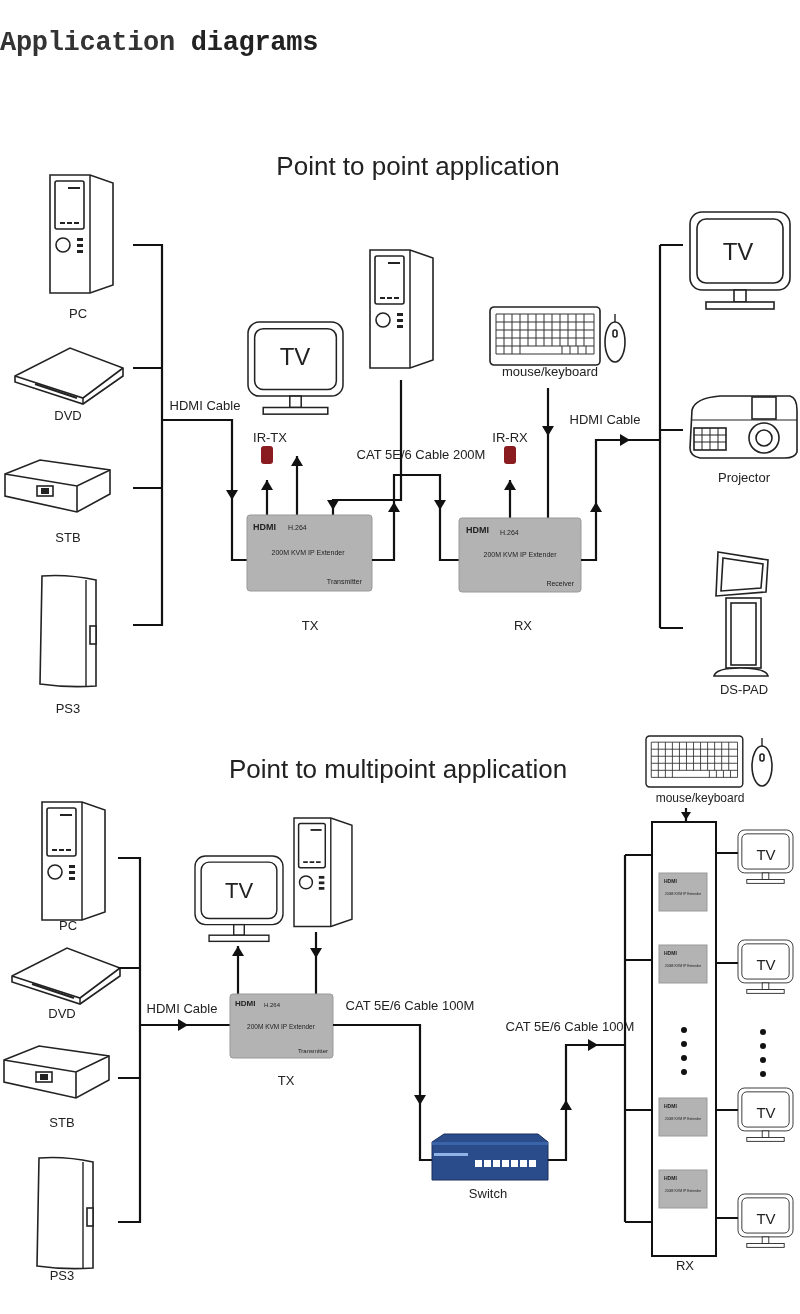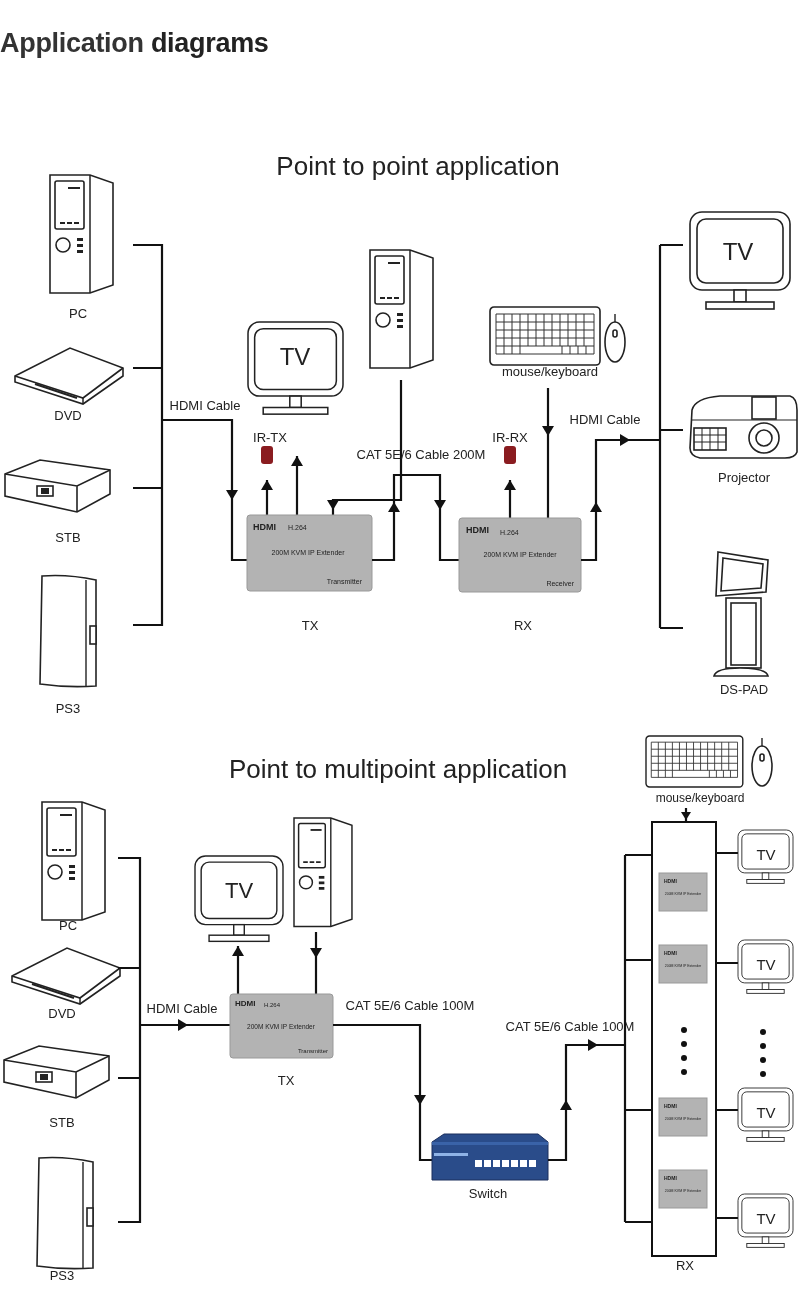--- a/index.html
+++ b/index.html
@@ -1,17 +1,17 @@
 <!DOCTYPE html>
 <html><head>
 <meta charset="utf-8">
 <style>
   html,body{margin:0;padding:0;background:#fff;}
   body{width:800px;height:1314px;position:relative;overflow:hidden;font-family:"Liberation Sans",sans-serif;color:#222;}
-  .page-title{position:absolute;left:0;top:28px;font-family:Liberation Sans, sans-serif;font-size:27px;font-weight:bold;color:#222;margin:0;letter-spacing:-0.3px;}
+  .page-title{position:absolute;left:0;top:28px;font-family:Liberation Mono, monospace;font-size:27px;font-weight:bold;color:#222;margin:0;letter-spacing:-0.3px;}
   .page-title .light{color:#333;}
   svg{position:absolute;left:0;top:0;}
   svg text{font-family:"Liberation Sans",sans-serif;fill:#222;}
   .sec-title{font-size:26px;}
   .lbl{font-size:13px;}
   .box-t{font-size:7px;}
   .ln{stroke:#111;stroke-width:2.2;fill:none;}
   .dev{stroke:#222;stroke-width:1.6;fill:#fff;}
   .grey{fill:#b3b3b3;stroke:#999;stroke-width:1;}
 </style>

